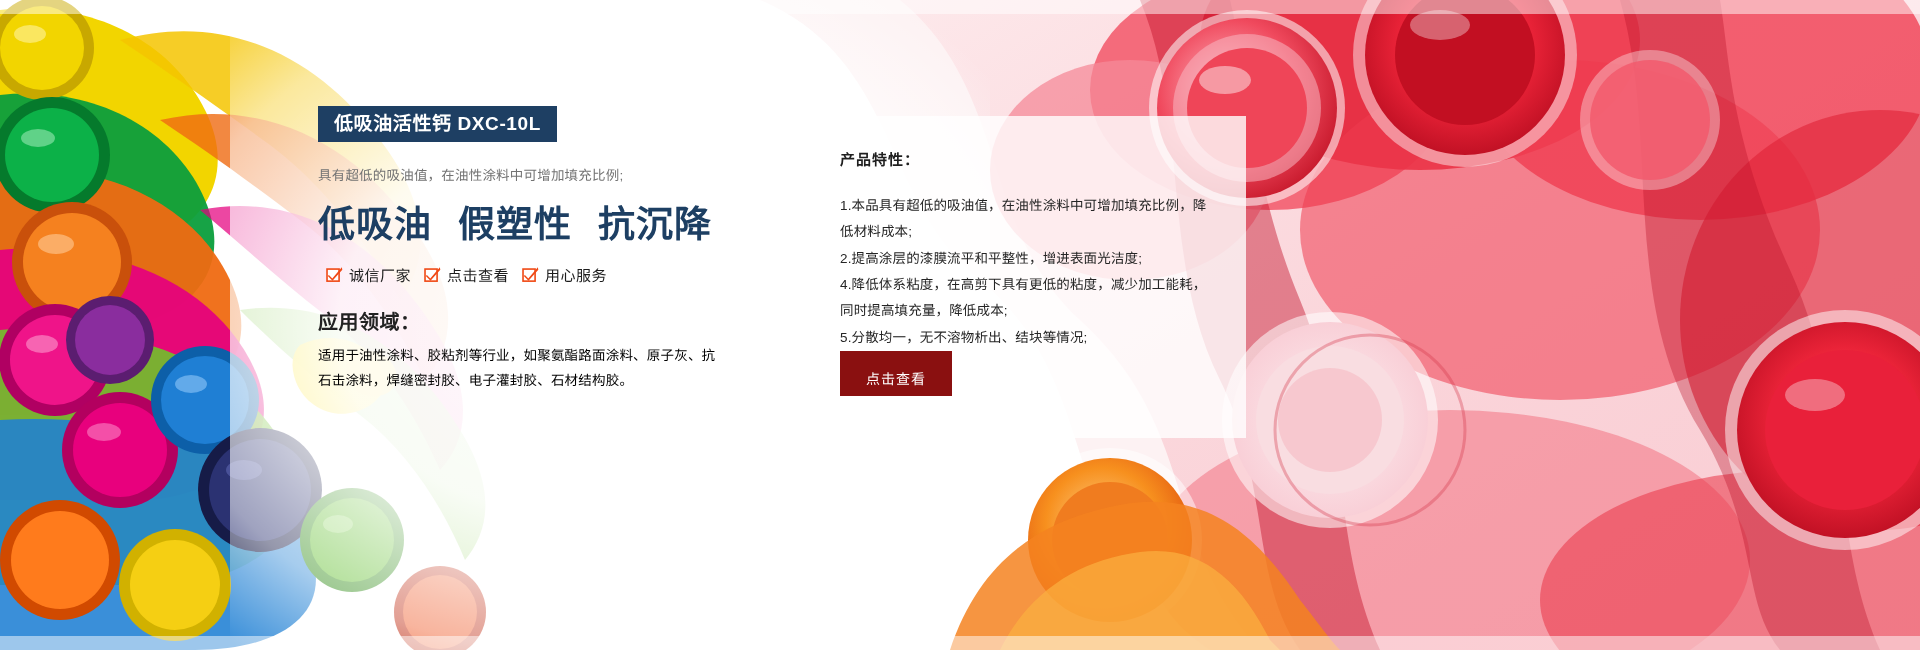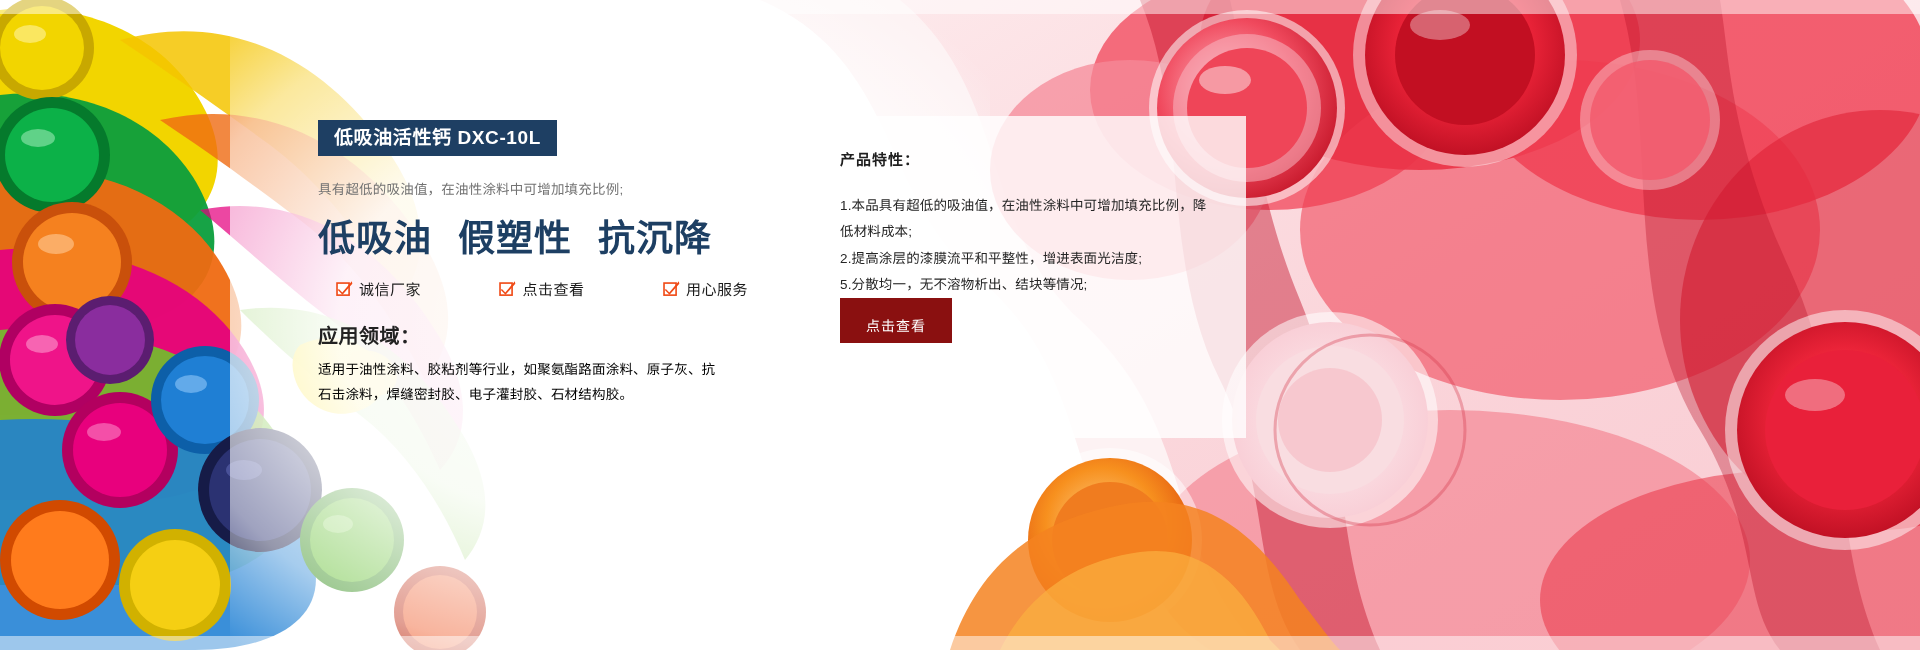--- a/index.html
+++ b/index.html
@@ -34,21 +34,21 @@
                 rgba(255,255,255,0.93) 45%,
                 rgba(255,255,255,0.55) 78%,
                 rgba(255,255,255,0) 100%);
     pointer-events: none;
   }
 
   
   .left-content {
     position: absolute;
     left: 318px;
-    top: 120px;
+    top: 106px;
     width: 430px;
     z-index: 20;
   }
 
   .title-badge {
     display: inline-block;
     background: #1e3f63;
     color: #ffffff;
     font-size: 19px;
     font-weight: bold;
@@ -75,26 +75,25 @@
     letter-spacing: 1px;
     line-height: 1.15;
     white-space: nowrap;
     font-family: "DejaVu Serif", "Liberation Serif", serif;
   }
   .headline .hl-word { display: inline-block; }
   .headline .hl-gap  { display: inline-block; width: 26px; }
 
   .feature-tags {
     margin-top: 19px;
-    margin-left: 18px;
+    margin-left: 8px;
     display: flex;
     align-items: center;
-    gap: 26px;
+    gap: 13px;
     white-space: nowrap;
-    justify-content: space-between;
   }
   .tag { display: flex; align-items: center; gap: 6px; }
   .tag-check { width: 17px; height: 17px; flex: 0 0 auto; display: block; }
   .tag-label {
     font-size: 15px;
     color: #1c1c1c;
     letter-spacing: 0.5px;
     font-family: "DejaVu Serif", "Liberation Serif", serif;
   }
 
@@ -391,20 +390,21 @@
 
   </div>
 
   <div class="right-panel">
 
     <div class="panel-heading">产品特性：</div>
 
     <ul class="panel-list">
       <li>1.本品具有超低的吸油值，在油性涂料中可增加填充比例，降低材料成本;</li>
       <li>2.提高涂层的漆膜流平和平整性，增进表面光洁度;</li>
+      <li>4.降低体系粘度，在高剪下具有更低的粘度，减少加工能耗，同时提高填充量，降低成本;</li>
       <li>5.分散均一，无不溶物析出、结块等情况;</li>
     </ul>
 
     <button class="panel-button">点击查看</button>
 
   </div>
 
 </div>
 
 </body></html>

